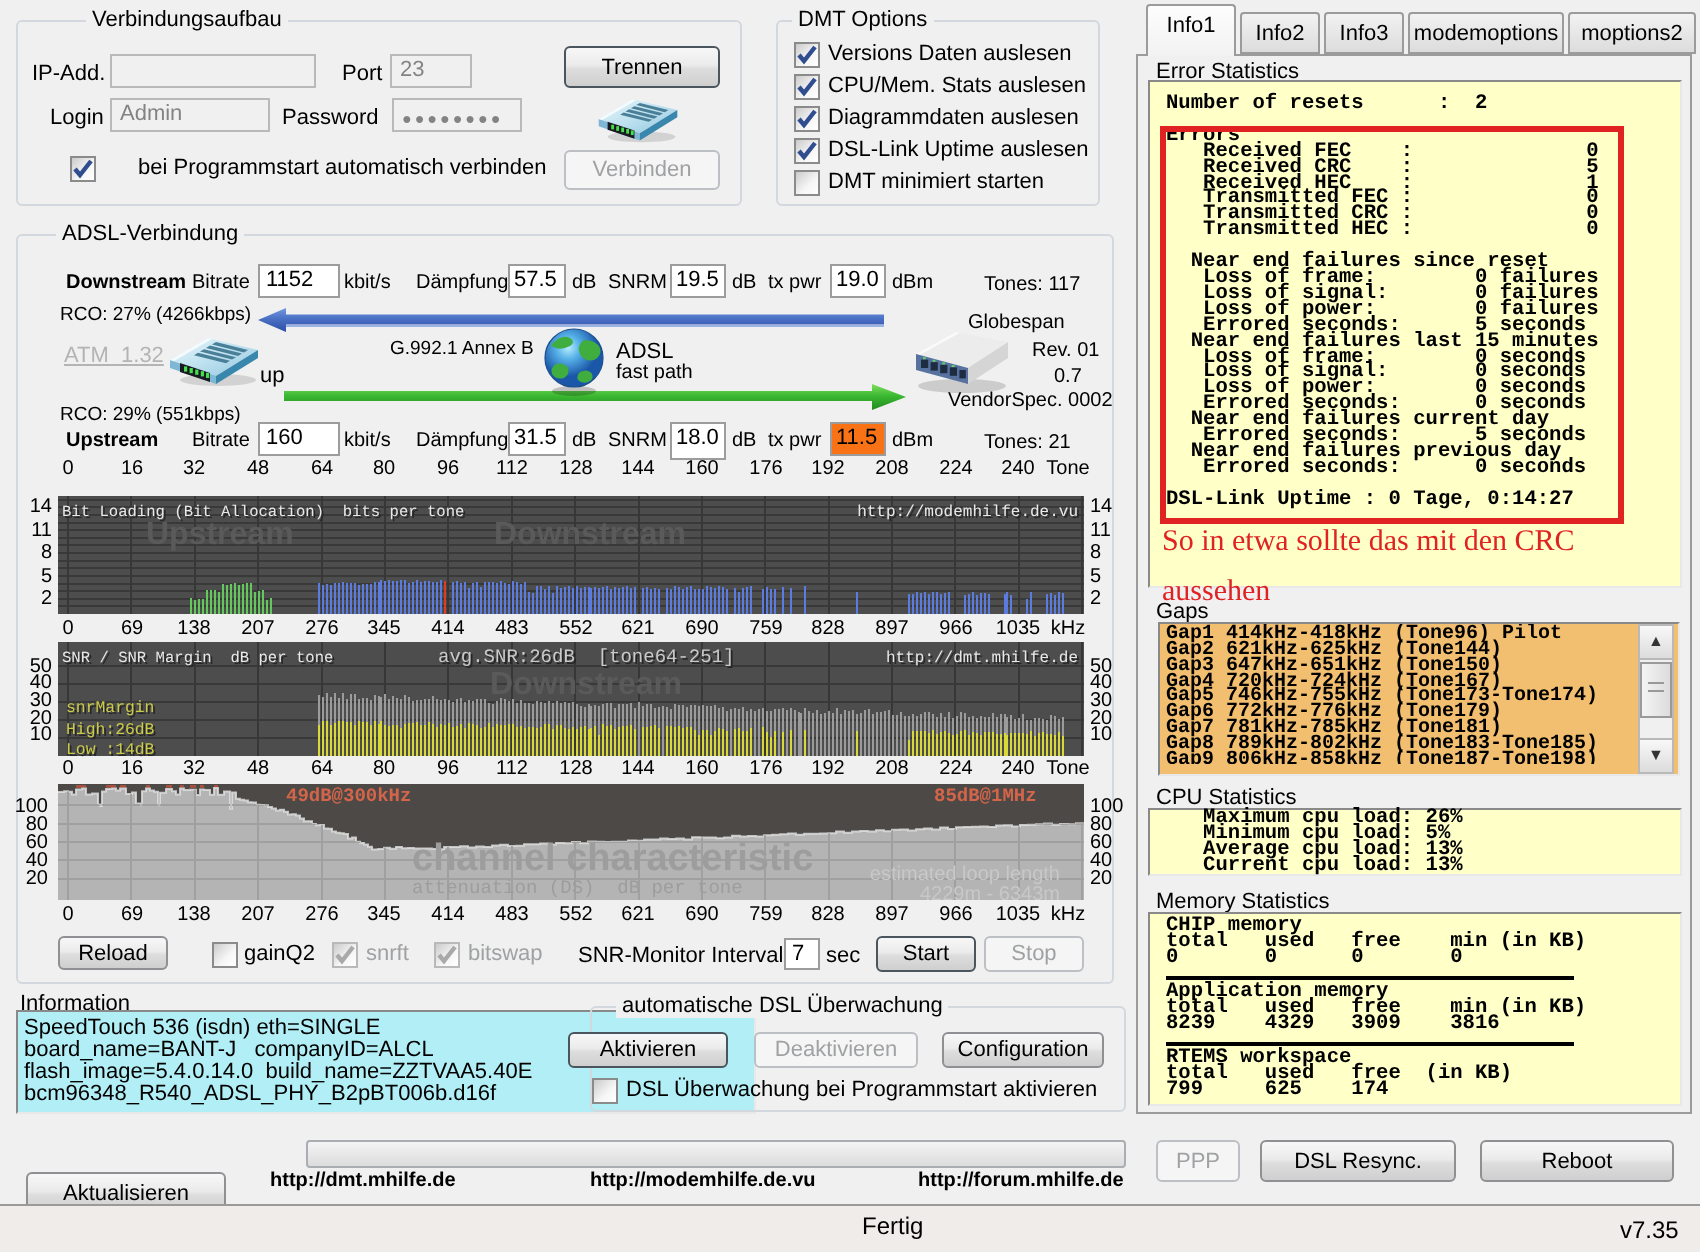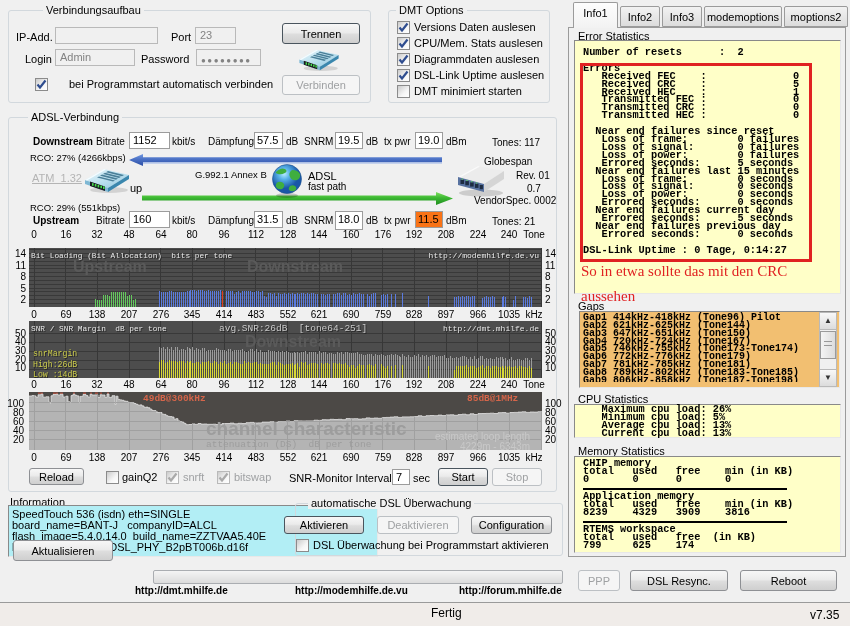--- a/index.html
+++ b/index.html
@@ -958,21 +958,21 @@
 <div style="position:absolute;left:10px;top:496px;font-size:11px;color:#000;white-space:nowrap;">Information</div>
 <div style="position:absolute;left:8px;top:505px;width:370px;height:52px;background:#b2eef5;border:1px solid;border-color:#898989 #e8e8e8 #e8e8e8 #898989;box-sizing:border-box;font-size:11px;line-height:11px;padding:3px 0 0 3px">
 SpeedTouch 536 (isdn) eth=SINGLE<br>board_name=BANT-J&nbsp;&nbsp;&nbsp;companyID=ALCL<br>flash_image=5.4.0.14.0&nbsp;&nbsp;build_name=ZZTVAA5.40E<br>bcm96348_R540_ADSL_PHY_B2pBT006b.d16f</div>
 <div style="position:absolute;left:295px;top:503px;width:268px;height:53px;border:1px solid #d2d8dd;border-radius:3px;box-sizing:border-box"></div>
 <div style="position:absolute;left:308px;top:497px;font-size:11px;background:#f0f0f0;padding:0 3px;white-space:nowrap">automatische DSL Überwachung</div>
 <div style="position:absolute;left:284px;top:516px;width:80px;height:18px;background:linear-gradient(#f7f7f7,#ebebeb 45%,#dddddd 55%,#cfcfcf);border:1px solid #4a555e;color:#000;border-radius:3px;box-sizing:border-box;display:flex;align-items:center;justify-content:center;font-size:11px">Aktivieren</div>
 <div style="position:absolute;left:377px;top:516px;width:82px;height:18px;background:#f5f5f5;border:1px solid #bcc0c4;color:#9fa1a3;border-radius:3px;box-sizing:border-box;display:flex;align-items:center;justify-content:center;font-size:11px">Deaktivieren</div>
 <div style="position:absolute;left:471px;top:516px;width:81px;height:18px;background:linear-gradient(#f7f7f7,#ebebeb 45%,#dddddd 55%,#cfcfcf);border:1px solid #8e9094;color:#000;border-radius:3px;box-sizing:border-box;display:flex;align-items:center;justify-content:center;font-size:11px">Configuration</div>
 <div style="position:absolute;left:296px;top:539px;width:13px;height:13px;background:linear-gradient(135deg,#cbcbcb,#f6f6f6 60%,#fff);border:1px solid #8b8b8b;box-sizing:border-box;text-align:center;line-height:8px"></div>
 <div style="position:absolute;left:313px;top:539px;font-size:11px;color:#000;white-space:nowrap">DSL Überwachung bei Programmstart aktivieren</div>
-<div style="position:absolute;left:13px;top:540px;width:100px;height:21px;background:linear-gradient(#f7f7f7,#ebebeb 45%,#dddddd 55%,#cfcfcf);border:1px solid #8e9094;color:#000;border-radius:3px;box-sizing:border-box;display:flex;align-items:center;justify-content:center;font-size:11px">Aktualisieren</div>
+<div style="position:absolute;left:13px;top:586px;width:100px;height:21px;background:linear-gradient(#f7f7f7,#ebebeb 45%,#dddddd 55%,#cfcfcf);border:1px solid #8e9094;color:#000;border-radius:3px;box-sizing:border-box;display:flex;align-items:center;justify-content:center;font-size:11px">Aktualisieren</div>
 <div style="position:absolute;left:153px;top:570px;width:410px;height:14px;border:1px solid #aaadb1;border-radius:2px;background:linear-gradient(#f4f4f4,#dcdcdc);box-sizing:border-box"></div>
 <div style="position:absolute;left:135px;top:585px;font-size:10px;color:#000;font-weight:bold;white-space:nowrap;">http://dmt.mhilfe.de</div>
 <div style="position:absolute;left:295px;top:585px;font-size:10px;color:#000;font-weight:bold;white-space:nowrap;">http://modemhilfe.de.vu</div>
 <div style="position:absolute;left:459px;top:585px;font-size:10px;color:#000;font-weight:bold;white-space:nowrap;">http://forum.mhilfe.de</div>
 <div style="position:absolute;left:0;top:602px;width:850px;height:24px;background:#f0ece9;border-top:1px solid #9a9a9a"></div>
 <div style="position:absolute;left:431px;top:606px;font-size:12px;color:#000;white-space:nowrap;">Fertig</div>
 <div style="position:absolute;left:810px;top:608px;font-size:12px;color:#000;white-space:nowrap;">v7.35</div>
 <div style="position:absolute;left:568px;top:27px;width:278px;height:530px;border:1px solid #9b9b9b;background:#f0f0f0;box-sizing:border-box"></div>
 <div style="position:absolute;left:573px;top:2px;width:45px;height:26px;background:linear-gradient(#fdfdfd,#f2f2f2);border:1px solid #9b9b9b;border-bottom:none;border-radius:2px 2px 0 0;z-index:5;box-sizing:border-box;text-align:center;font-size:11px;padding-top:4px">Info1</div>
 <div style="position:absolute;left:620px;top:6px;width:40px;height:21px;background:linear-gradient(#f2f2f2,#dcdcdc);border:1px solid #9b9b9b;border-radius:2px 2px 0 0;z-index:1;box-sizing:border-box;text-align:center;font-size:11px;padding-top:4px">Info2</div>

